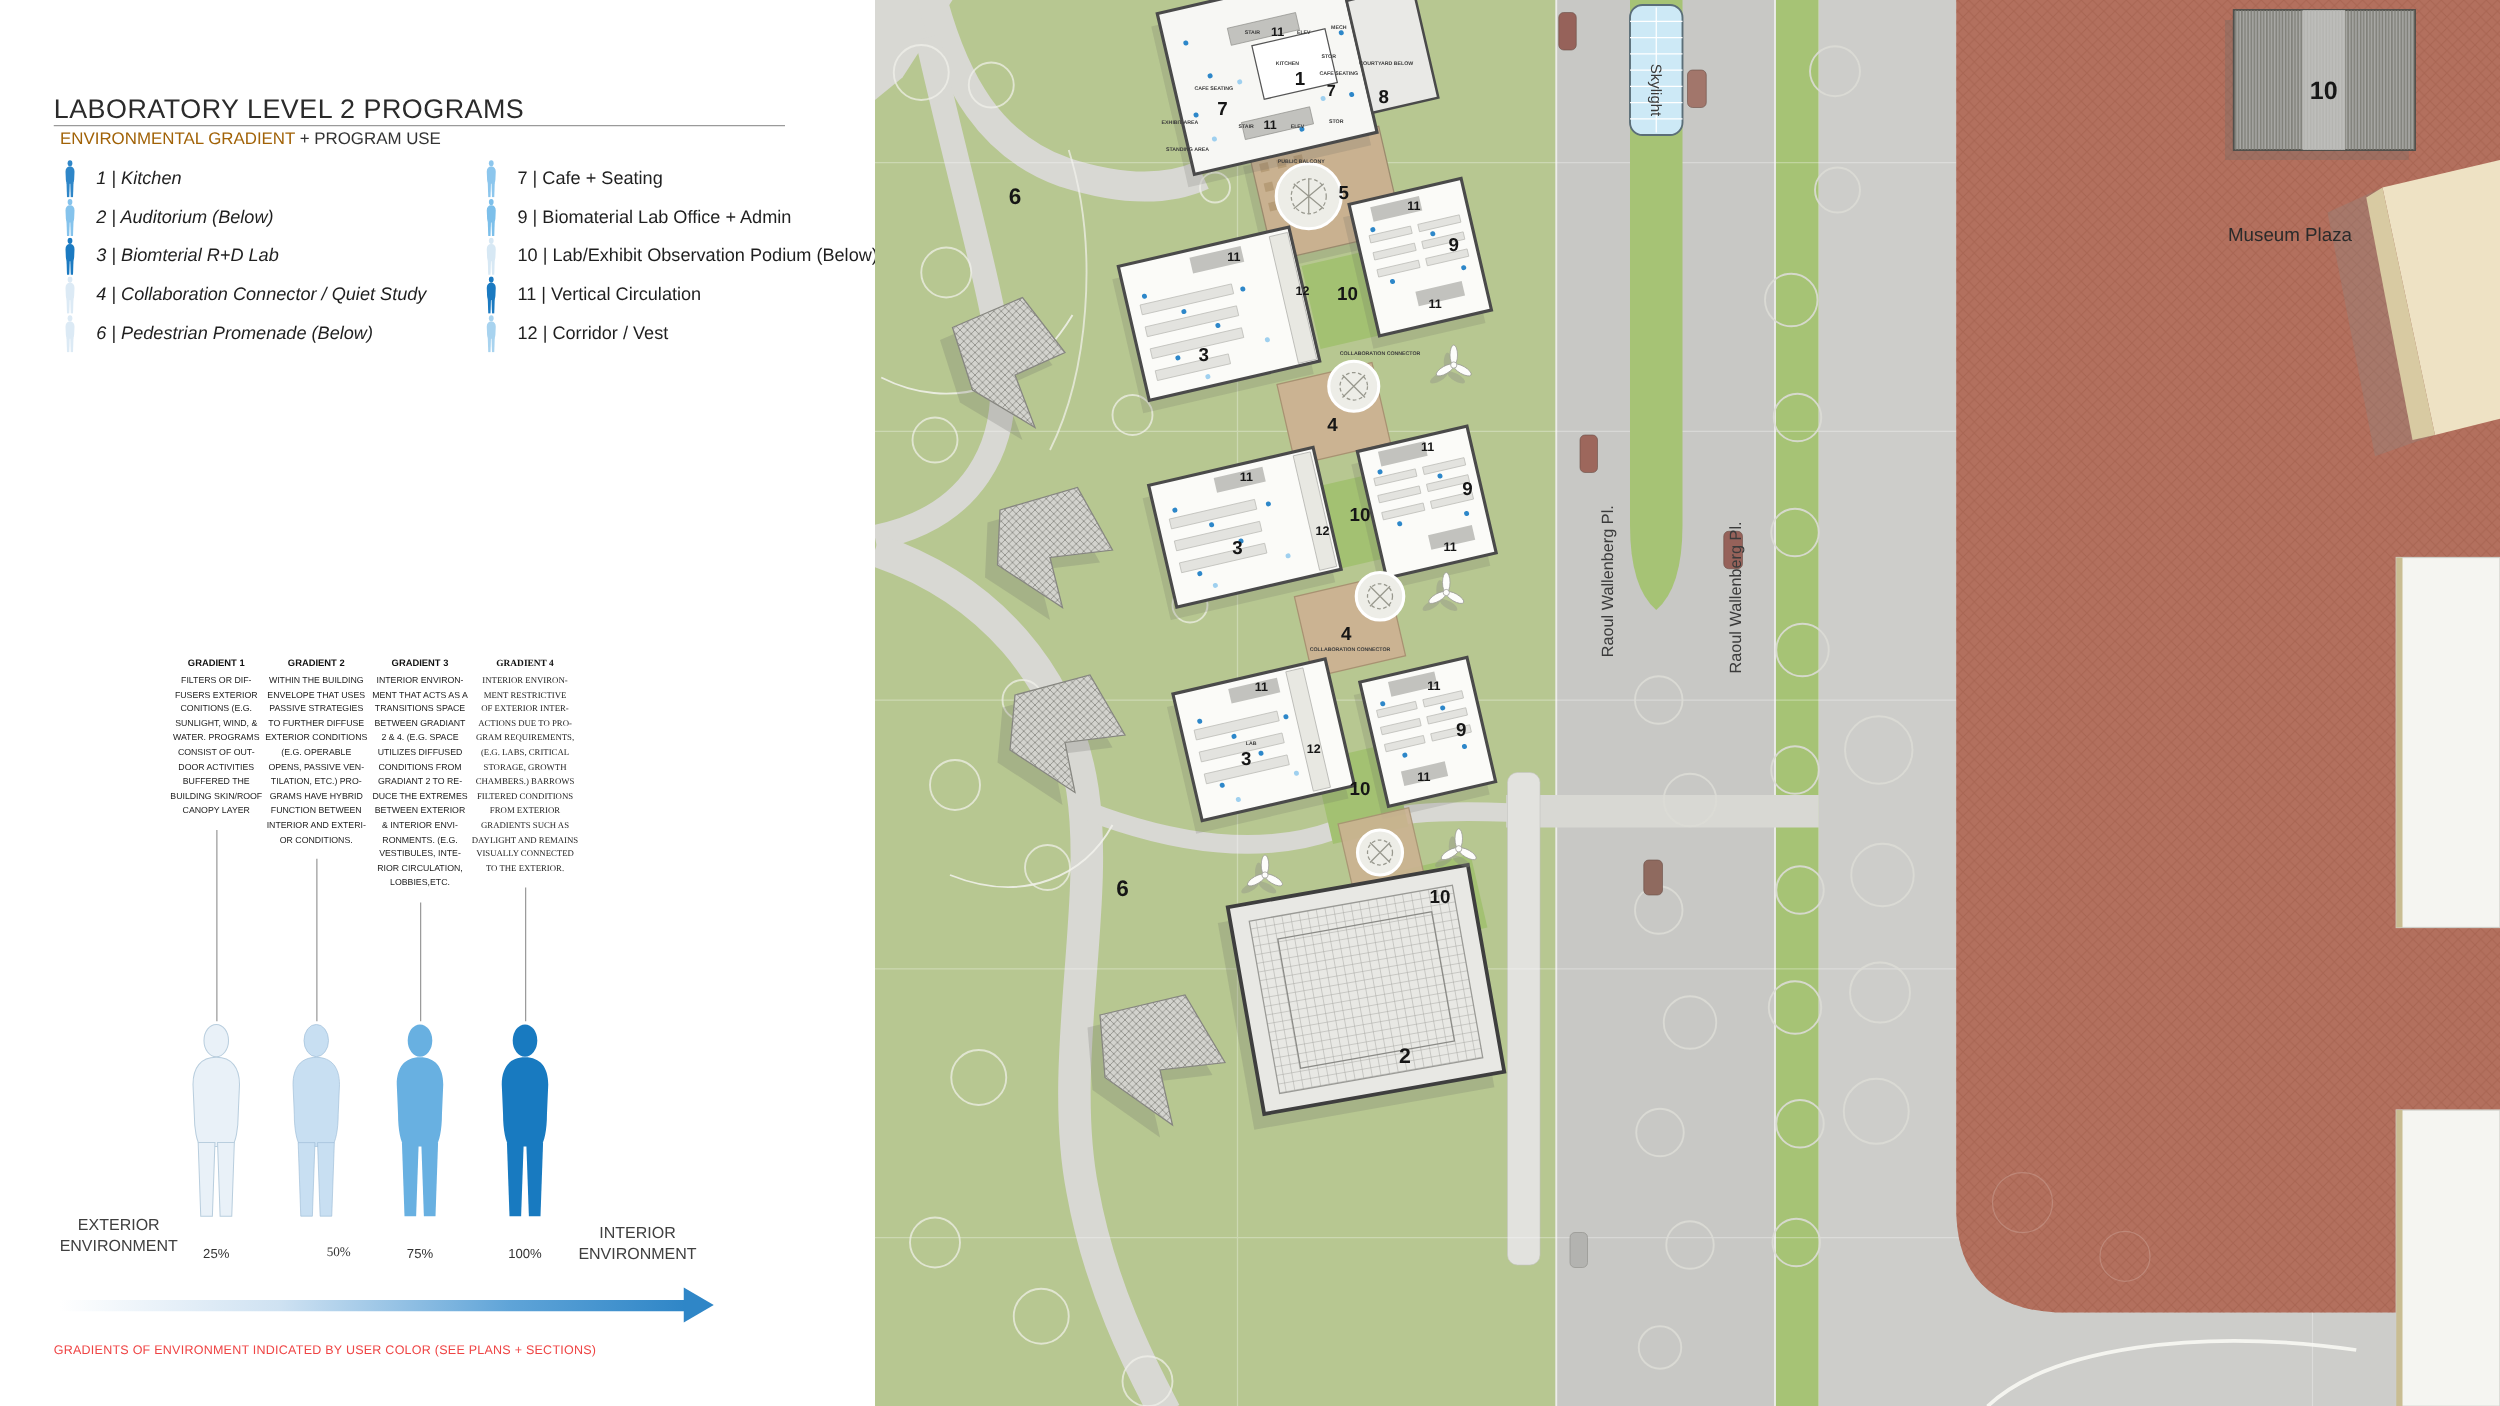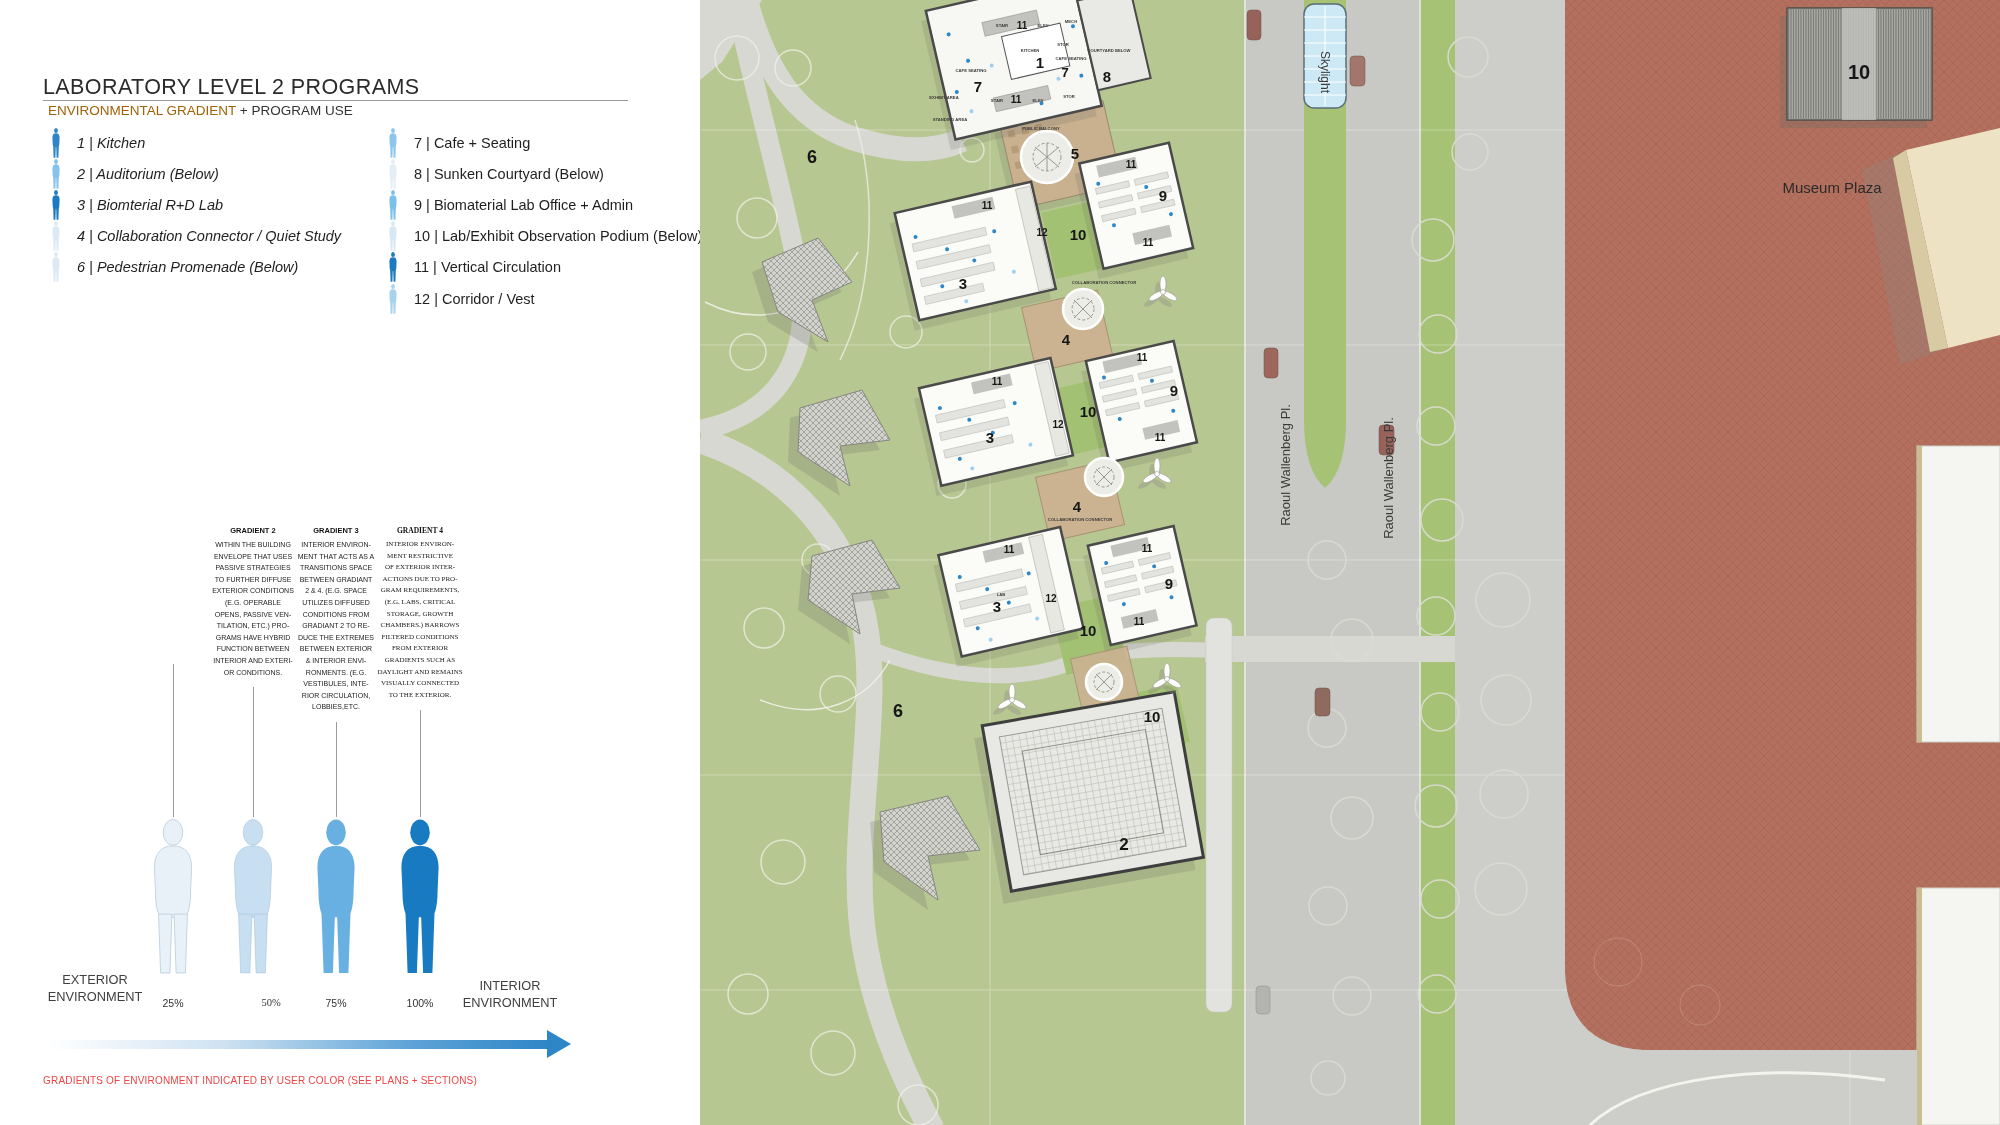--- a/index.html
+++ b/index.html
@@ -95,26 +95,20 @@
   </div>
   <div id="legend-col-2" class="legend-col">
     <div class="legend-row">
         <svg viewBox="0 0 60 150">
           <use href="#person-sym" fill="#8cc6ed"></use>
         </svg>
         <span class="lbl">7 | Cafe + Seating</span>
       </div>
     <div class="legend-row">
         <svg viewBox="0 0 60 150">
-          <use href="#person-sym" fill="#e4eef7"></use>
-        </svg>
-        <span class="lbl">8 | Sunken Courtyard (Below)</span>
-      </div>
-    <div class="legend-row">
-        <svg viewBox="0 0 60 150">
           <use href="#person-sym" fill="#7cbfea"></use>
         </svg>
         <span class="lbl">9 | Biomaterial Lab Office + Admin</span>
       </div>
     <div class="legend-row">
         <svg viewBox="0 0 60 150">
           <use href="#person-sym" fill="#d7e8f4"></use>
         </svg>
         <span class="lbl">10 | Lab/Exhibit Observation Podium (Below)</span>
       </div>
@@ -125,20 +119,33 @@
         <span class="lbl">11 | Vertical Circulation</span>
       </div>
     <div class="legend-row">
         <svg viewBox="0 0 60 150">
           <use href="#person-sym" fill="#a8d3ef"></use>
         </svg>
         <span class="lbl">12 | Corridor / Vest</span>
       </div>
   </div>
 
+  <div class="grad-col" style="left:125px;">
+    <h4>GRADIENT 1</h4>
+    <div class="body">FILTERS OR DIF-
+FUSERS EXTERIOR
+CONITIONS (E.G.
+SUNLIGHT, WIND, &amp;
+WATER. PROGRAMS
+CONSIST OF OUT-
+DOOR ACTIVITIES
+BUFFERED THE
+BUILDING SKIN/ROOF
+CANOPY LAYER</div>
+  </div>
   <div class="grad-col" style="left:205px;">
     <h4>GRADIENT 2</h4>
     <div class="body">WITHIN THE BUILDING
 ENVELOPE THAT USES
 PASSIVE STRATEGIES
 TO FURTHER DIFFUSE
 EXTERIOR CONDITIONS
 (E.G. OPERABLE
 OPENS, PASSIVE VEN-
 TILATION, ETC.) PRO-

